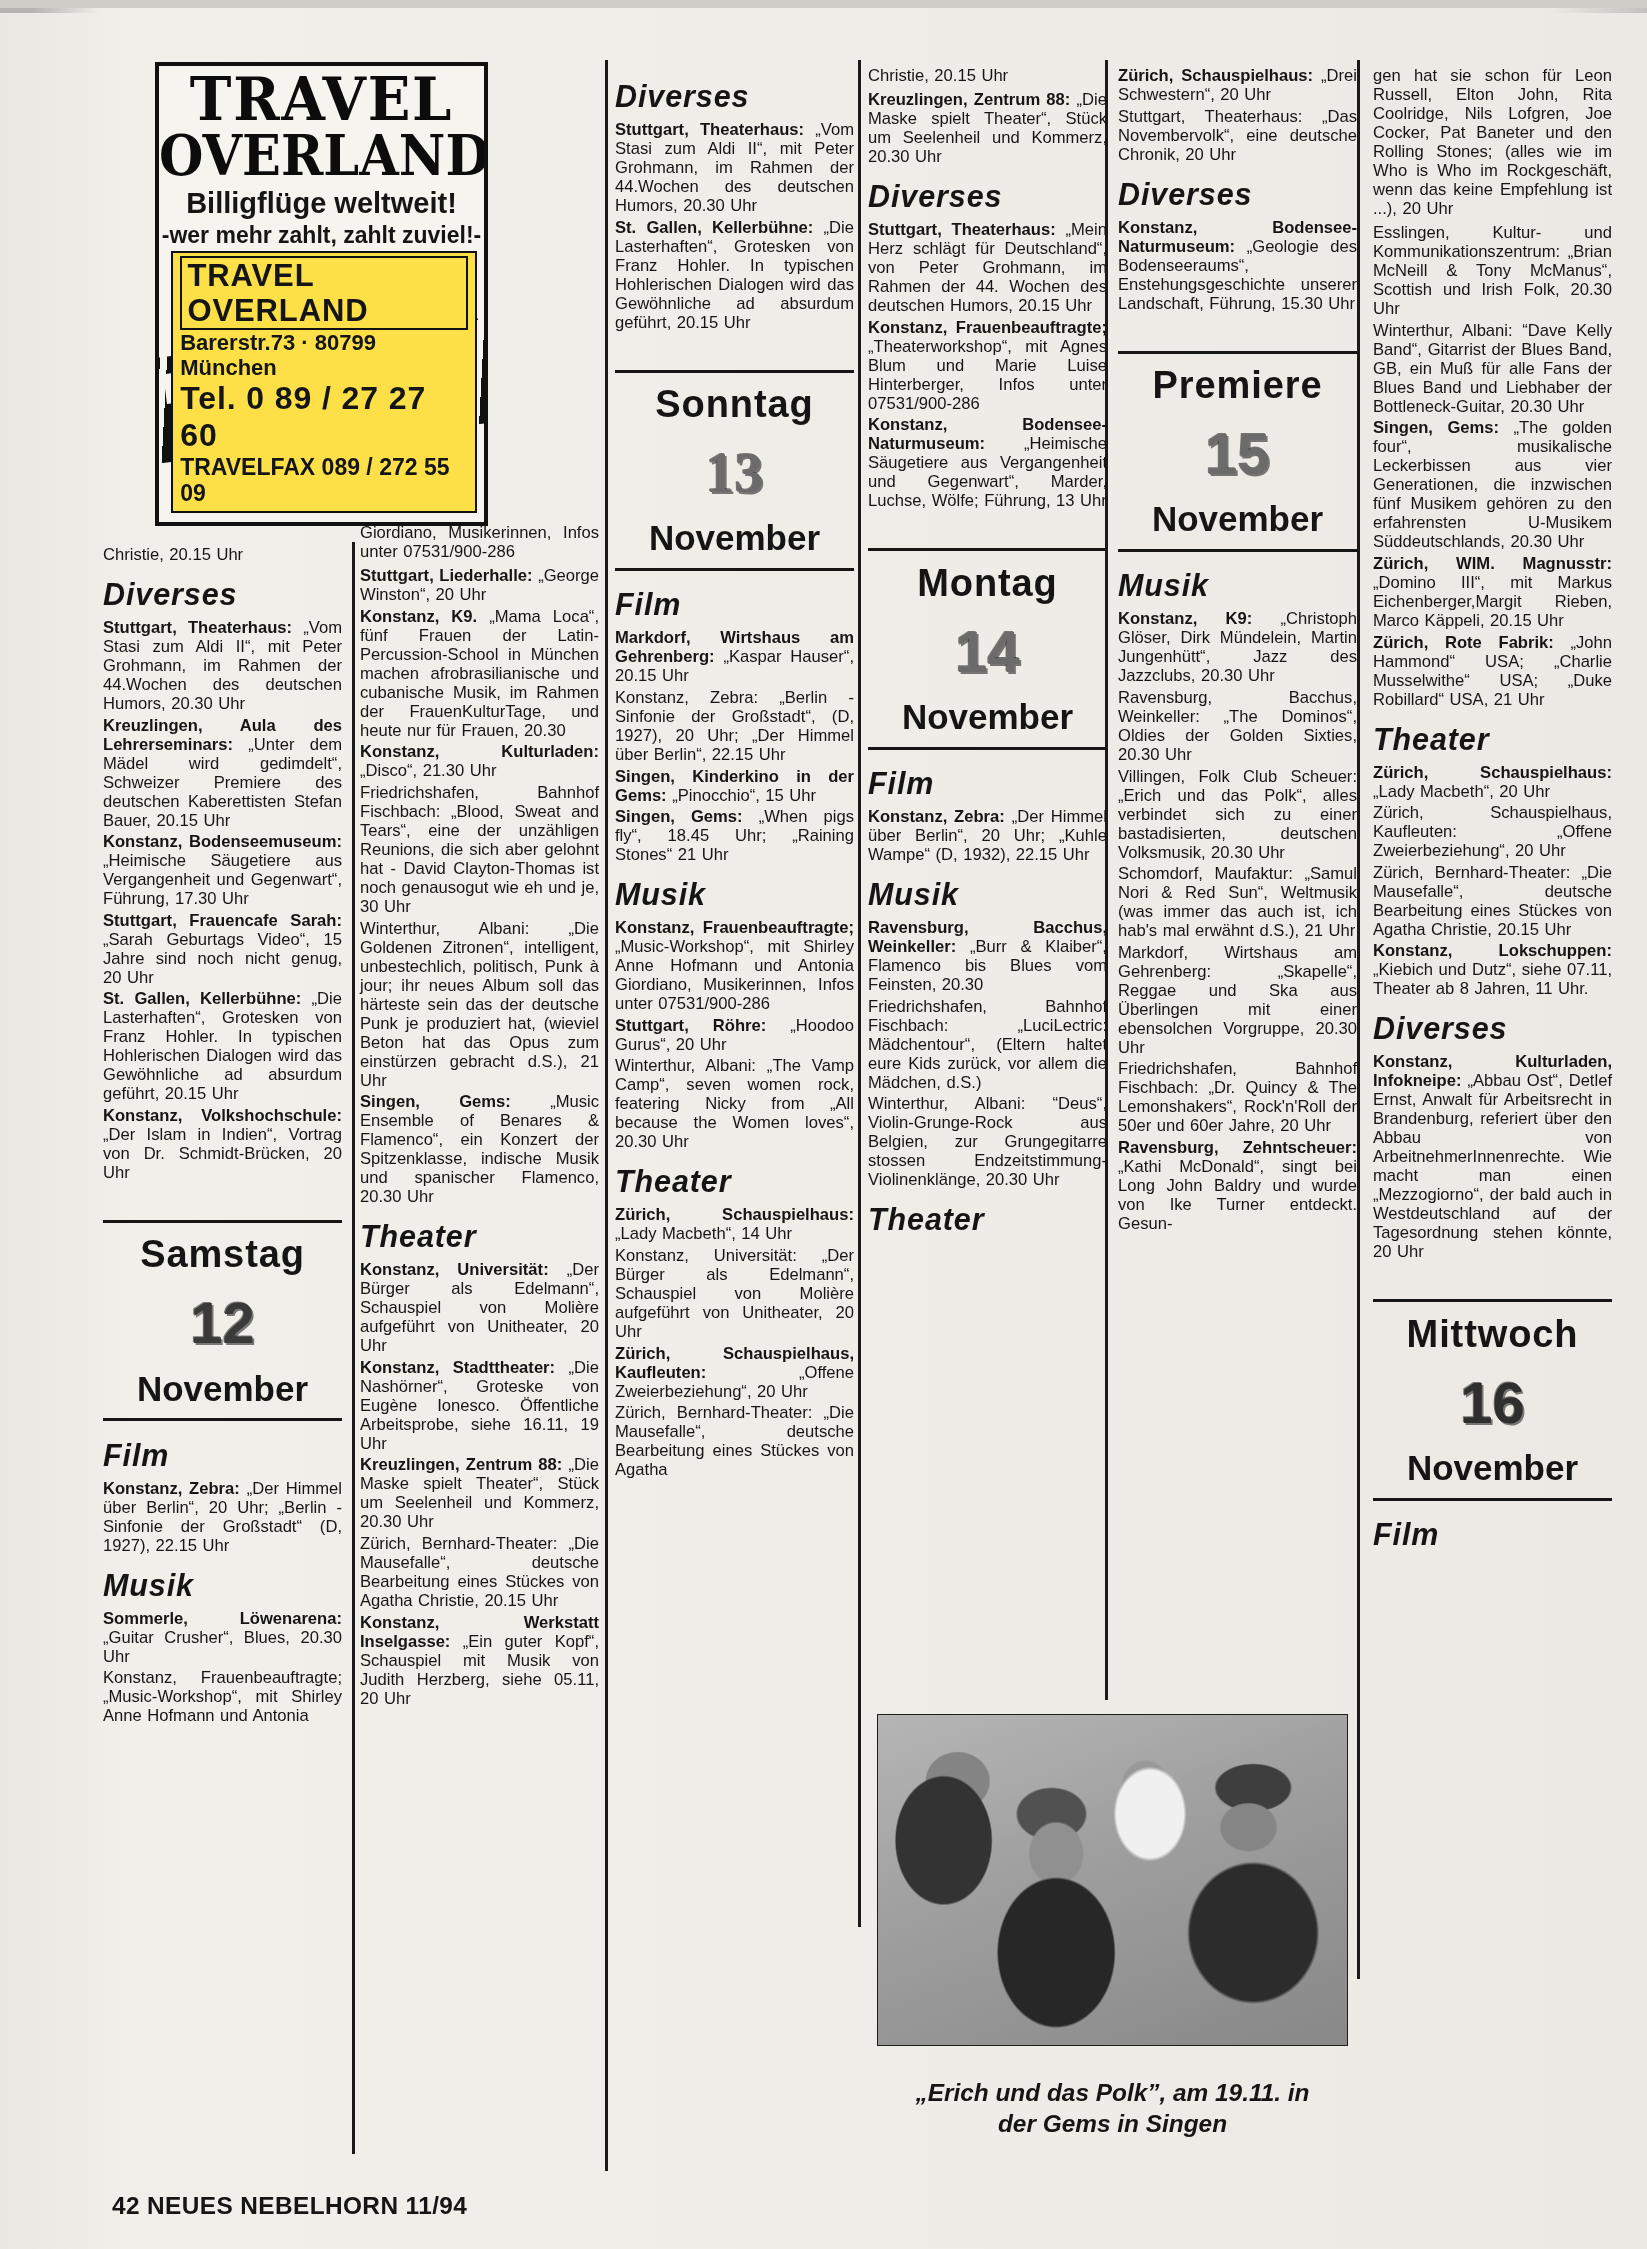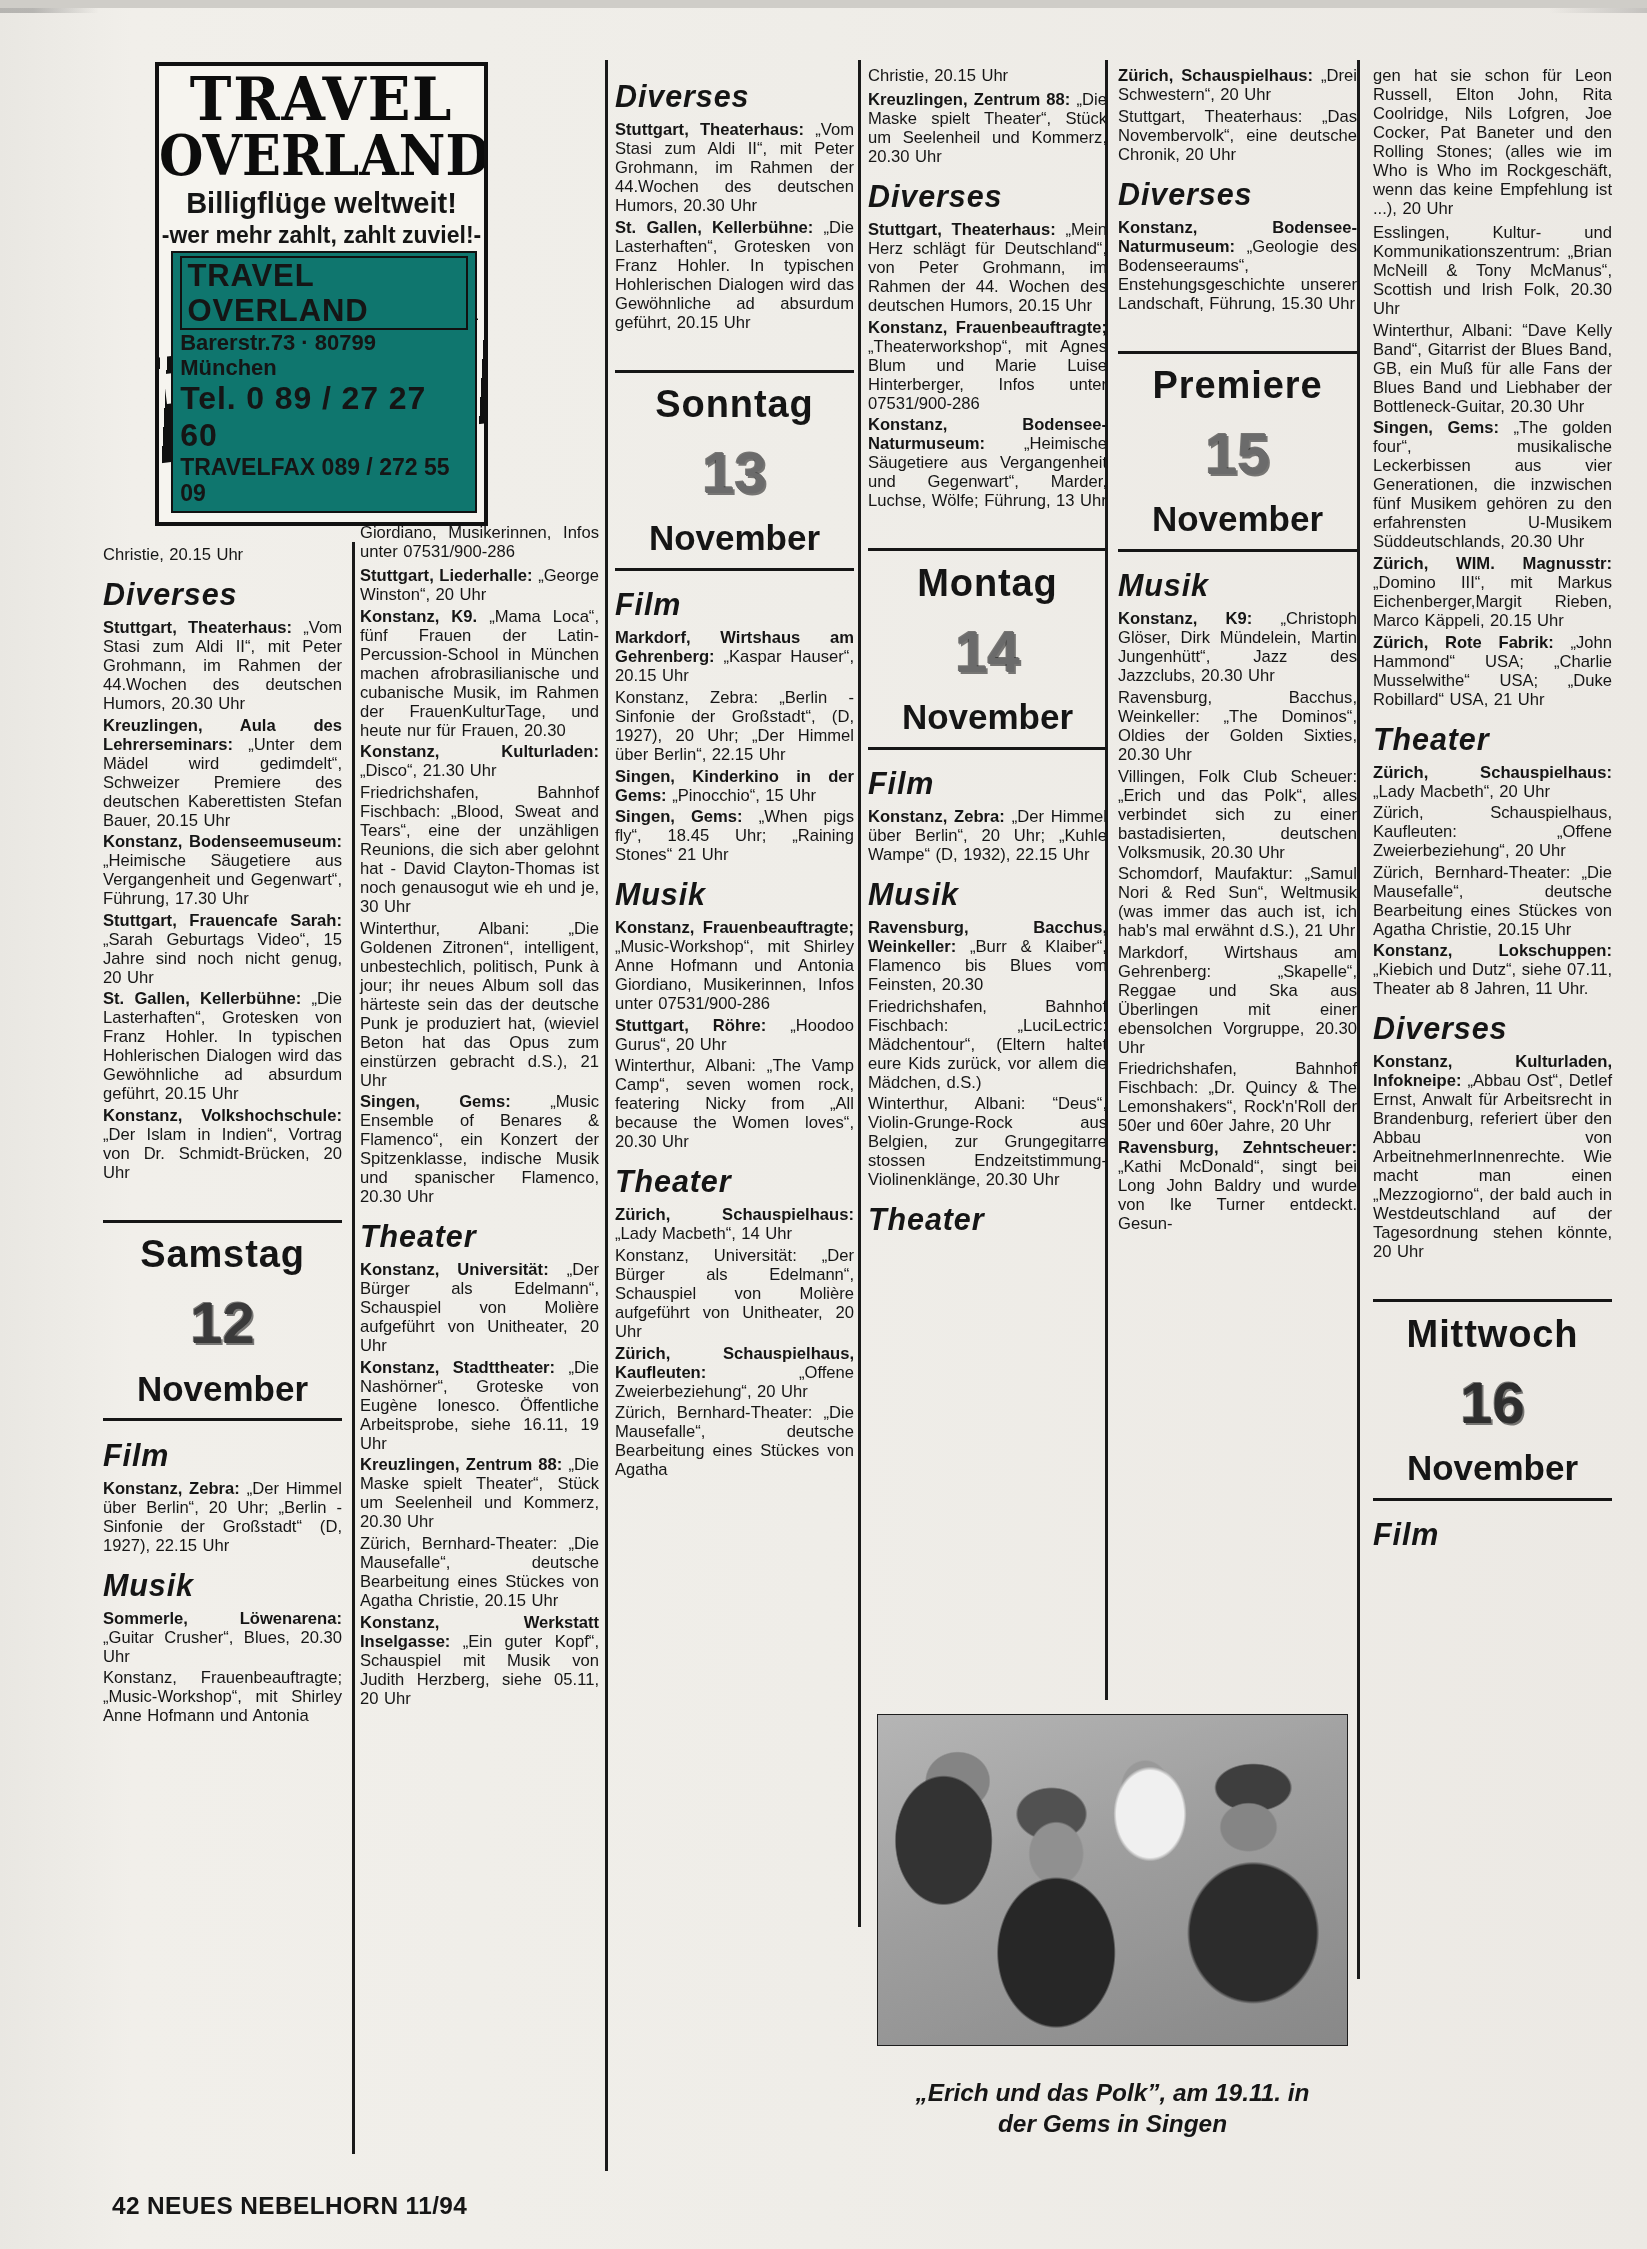--- a/index.html
+++ b/index.html
@@ -46,21 +46,21 @@
   .ad-title.second{font-size:51px;letter-spacing:0;}
   .ad-head{font-weight:bold;font-size:29px;text-align:center;margin-top:5.2px;letter-spacing:0;}
   .ad-sub{font-weight:bold;font-size:23px;text-align:center;margin-top:1.7px;}
   #ad-art{position:relative;height:166px;margin-top:5.2px;}
   #ad-stripes{position:absolute;left:-17.4px;right:-17.4px;top:84px;height:105px;
               background:repeating-linear-gradient(100deg,#101010 0 23px,#f6f4ef 23px 30px,#101010 30px 45px);
               transform:rotate(-7deg);}
   #ad-banner{position:absolute;left:5.2px;top:101px;width:314px;padding:1.7px 0;text-align:center;
              background:#f6f4ef;font-weight:bold;font-size:23.6px;transform:rotate(-7deg);}
   #ad-plane{position:absolute;left:15.7px;top:-5.2px;width:305px;height:105px;}
-  #ad-addr{position:absolute;left:12.2px;bottom:8.7px;width:288px;background:#0f766e;
+  #ad-addr{position:absolute;left:12.2px;bottom:8.7px;width:288px;background:#fde047;
            border:2.6px solid #111;padding:3.5px 7px 5.2px 7px;}
   .ad-brand{font-weight:bold;font-size:31px;letter-spacing:0.9px;border:2.6px solid #111;
             display:inline-block;padding:0 5.2px;line-height:35px;}
   .ad-line{font-weight:bold;font-size:22px;line-height:25px;}
   .ad-phone{font-weight:bold;font-size:32px;line-height:37px;letter-spacing:0.9px;}
   .ad-fax{font-weight:bold;font-size:23px;line-height:26px;}
 
   
   #photo{position:absolute;left:877px;top:1706px;width:471px;}
   #photo-img{width:471px;height:332px;border:1.7px solid #222;box-sizing:border-box;
@@ -164,21 +164,21 @@
         <p class="entry"><span class="lead">Kreuzlingen, Zentrum 88: </span>„Die Maske spielt Theater“, Stück um Seelenheil und Kommerz, 20.30 Uhr</p>
         <p class="entry">Zürich, Bernhard-Theater: „Die Mausefalle“, deutsche Bearbeitung eines Stückes von Agatha Christie, 20.15 Uhr</p>
         <p class="entry"><span class="lead">Konstanz, Werkstatt Inselgasse: </span>„Ein guter Kopf“, Schauspiel mit Musik von Judith Herzberg, siehe 05.11, 20 Uhr</p>
       </div>
       <div class="col col3">
         <div class="section-heading">Diverses</div>
         <p class="entry"><span class="lead">Stuttgart, Theaterhaus: </span>„Vom Stasi zum Aldi II“, mit Peter Grohmann, im Rahmen der 44.Wochen des deutschen Humors, 20.30 Uhr</p>
         <p class="entry"><span class="lead">St. Gallen, Kellerbühne: </span>„Die Lasterhaften“, Grotesken von Franz Hohler. In typischen Hohlerischen Dialogen wird das Gewöhnliche ad absurdum geführt, 20.15 Uhr</p>
         <div class="day-header">
           <div class="day-name">Sonntag</div>
-          <div class="day-num" style="color: rgb(107, 107, 107);">13</div>
+          <div class="day-num" style="color: rgb(107, 107, 107); font-family: Liberation Serif, serif;">13</div>
           <div class="day-month">November</div>
         </div>
         <div class="section-heading">Film</div>
         <p class="entry"><span class="lead">Markdorf, Wirtshaus am Gehrenberg: </span>„Kaspar Hauser“, 20.15 Uhr</p>
         <p class="entry">Konstanz, Zebra: „Berlin - Sinfonie der Großstadt“, (D, 1927), 20 Uhr; „Der Himmel über Berlin“, 22.15 Uhr</p>
         <p class="entry"><span class="lead">Singen, Kinderkino in der Gems: </span>„Pinocchio“, 15 Uhr</p>
         <p class="entry"><span class="lead">Singen, Gems: </span>„When pigs fly“, 18.45 Uhr; „Raining Stones“ 21 Uhr</p>
         <div class="section-heading">Musik</div>
         <p class="entry"><span class="lead">Konstanz, Frauenbeauftragte; </span>„Music-Workshop“, mit Shirley Anne Hofmann und Antonia Giordiano, Musikerinnen, Infos unter 07531/900-286</p>
         <p class="entry"><span class="lead">Stuttgart, Röhre: </span>„Hoodoo Gurus“, 20 Uhr</p>

